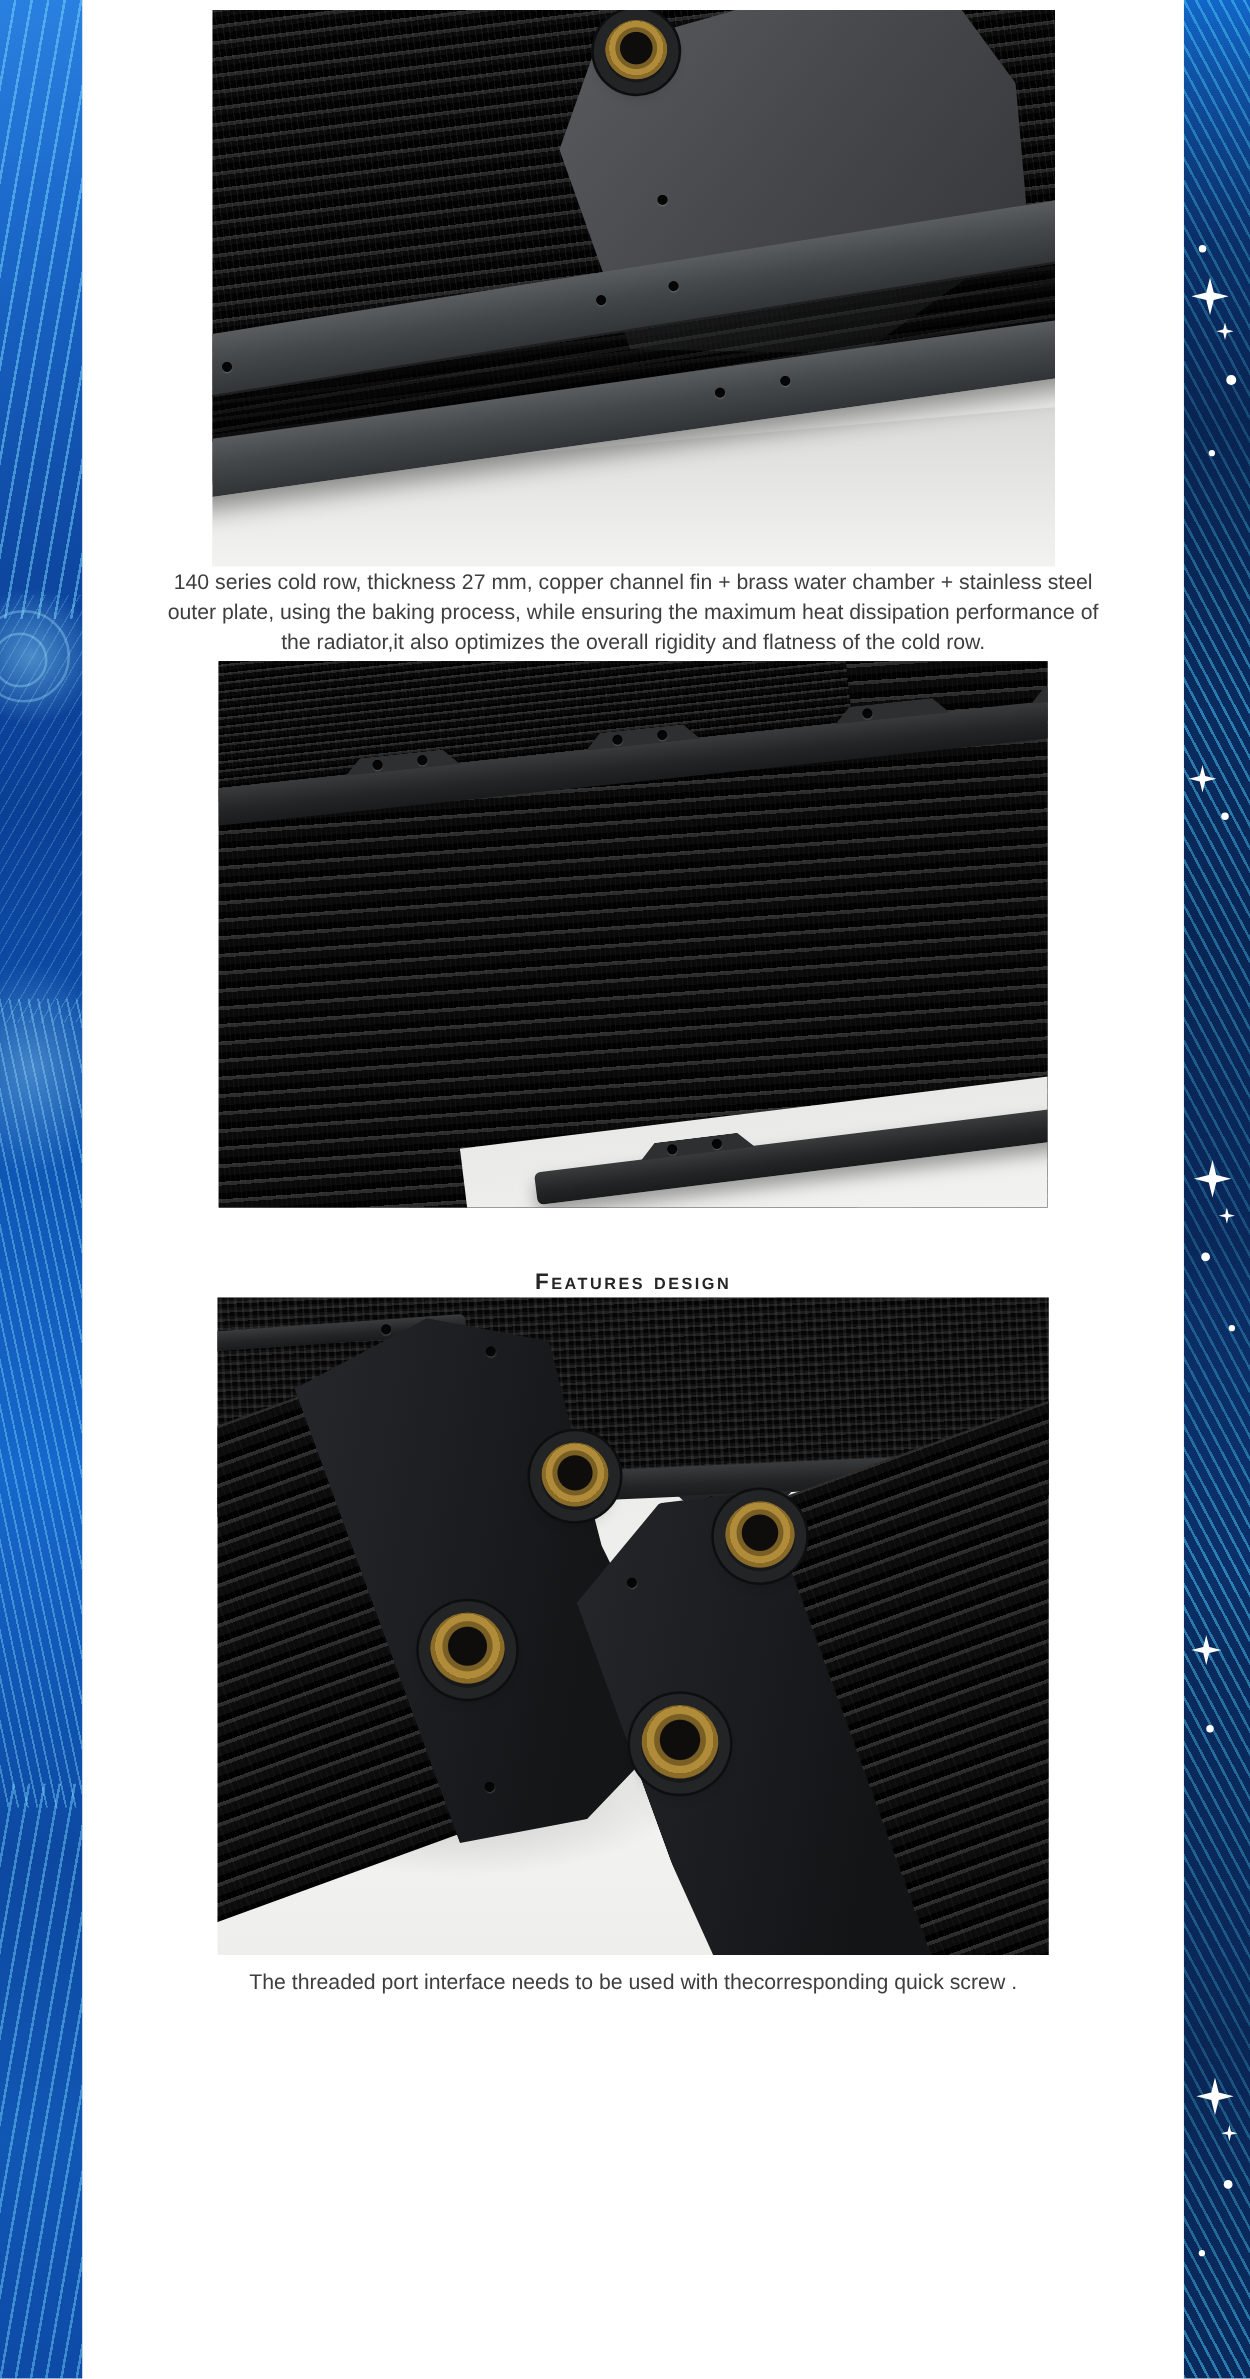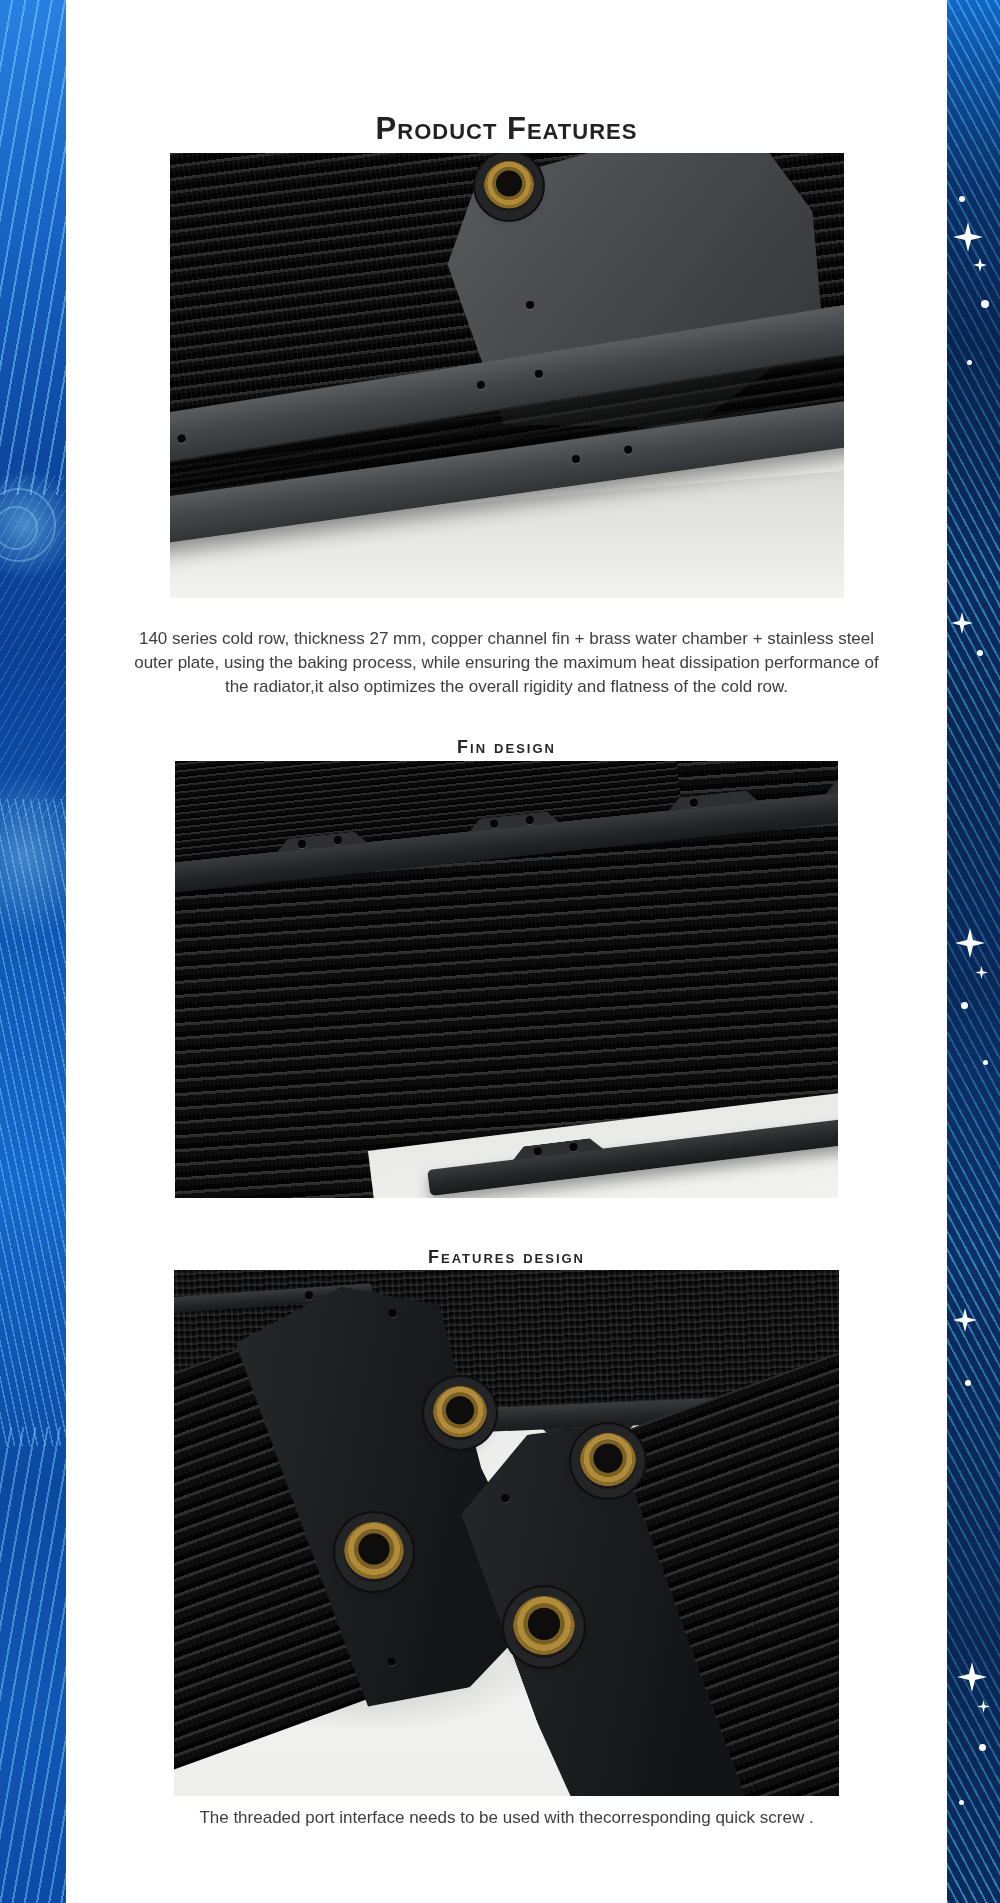--- a/index.html
+++ b/index.html
@@ -37,21 +37,21 @@
   
   .content{position:absolute;left:66px;right:53px;top:0;bottom:0;background:#fff;text-align:center;}
   .page-title{margin:0;padding-top:112px;font-size:31px;line-height:33px;font-weight:700;
       font-variant:small-caps;letter-spacing:1px;color:#222;}
   .section-heading{margin:0;font-size:18px;line-height:21px;font-weight:700;
       font-variant:small-caps;letter-spacing:2px;color:#262626;}
   .s1 .section-heading{margin-top:27px;}
   .s2 .section-heading{margin-top:38px;}
   .s3 .section-heading{margin-top:49px;}
   .caption{max-width:745px;margin:0 auto;font-size:17px;line-height:24px;color:#3e3e3e;}
-  .s1 .caption{margin-top:29px;}
+  .s1 .caption{margin-top:1px;}
   .s2 .caption{margin-top:25px;}
   .s3 .caption{margin-top:10px;}
 
   figure{position:relative;margin:0 auto;overflow:hidden;background:#ececea;}
   .photo-1{width:674px;height:445px;margin-top:8px;}
   .photo-2{width:663px;height:437px;margin-top:3px;background:#0a0a0a;}
   .photo-3{width:665px;height:526px;margin-top:2px;
       background:linear-gradient(180deg,#e7e7e5,#f4f4f2 70%,#eeeeec);}
   figure *{position:absolute;}
 
@@ -118,21 +118,20 @@
     <div class="dot" style="left:30px;top:650px;width:6px;height:6px;"></div>
     <div class="dot" style="left:14px;top:1002px;width:7px;height:7px;"></div>
     <div class="dot" style="left:36px;top:1060px;width:5px;height:5px;"></div>
     <div class="dot" style="left:18px;top:1380px;width:6px;height:6px;"></div>
     <div class="dot" style="left:32px;top:1744px;width:7px;height:7px;"></div>
     <div class="dot" style="left:12px;top:1800px;width:5px;height:5px;"></div>
   </div>
 
   <main class="content">
 
-    <h1 class="page-title">Product Features</h1>
 
     <section class="s1">
 
       <figure class="photo-1" aria-label="Black 140-series radiators stacked diagonally with a brass G1/4 threaded port">
         <div class="fins-a" style="left:-6%;top:-12%;width:112%;height:80%;transform:rotate(-7deg);"></div>
         <div style="left:286px;top:-18px;width:368px;height:300px;transform:rotate(-12deg);z-index:2;
                     background:linear-gradient(140deg,#595b5e 0%,#46484b 45%,#323436 100%);
                     clip-path:polygon(12% 6%,86% 0,100% 38%,96% 78%,55% 100%,6% 86%,0 30%);"></div>
         <div class="hole" style="left:356px;top:148px;z-index:3;"></div>
         <div class="rail-gray" style="left:-4%;top:46%;width:110%;height:50px;transform:rotate(-9deg);z-index:3;">
@@ -148,21 +147,20 @@
           <span class="hole" style="left:57%;top:16px;"></span>
           <span class="hole" style="left:64%;top:14px;"></span>
         </div>
         <div class="port" style="left:314px;top:8px;width:50px;height:50px;z-index:6;"></div>
       </figure>
 
       <p class="caption">140 series cold row, thickness 27 mm, copper channel fin + brass water chamber + stainless steel outer plate, using the baking process, while ensuring the maximum heat dissipation performance of the radiator,it also optimizes the overall rigidity and flatness of the cold row.</p>
     </section>
 
     <section class="s2">
-      <h2 class="section-heading">Fin design</h2>
 
       <figure class="photo-2" aria-label="Close-up of black high-density radiator fins with mounting rail and screw holes">
         <div class="fins-b" style="left:-6%;top:-6%;width:112%;height:112%;transform:rotate(-4deg);"></div>
         <div class="fins-fine" style="left:-4%;top:-8%;width:80%;height:28%;transform:rotate(-6deg);z-index:2;"></div>
         <div class="rail-black" style="left:-3%;top:15%;width:108%;height:30px;transform:rotate(-6deg);z-index:3;">
           <span class="tab" style="left:17%;">
             <span class="hole" style="left:22px;top:3px;"></span>
             <span class="hole" style="left:58px;top:3px;"></span>
           </span>
           <span class="tab" style="left:44%;">

